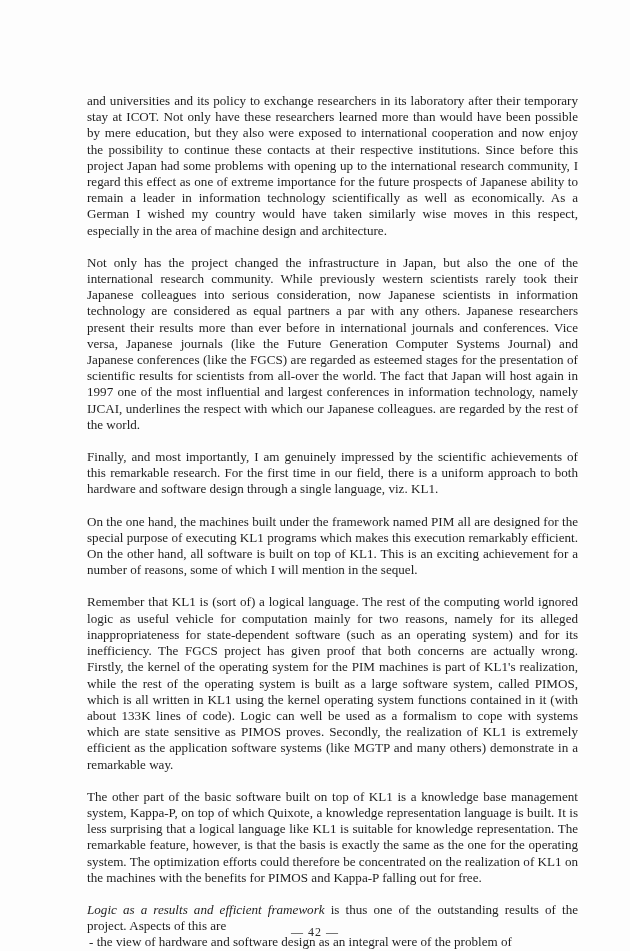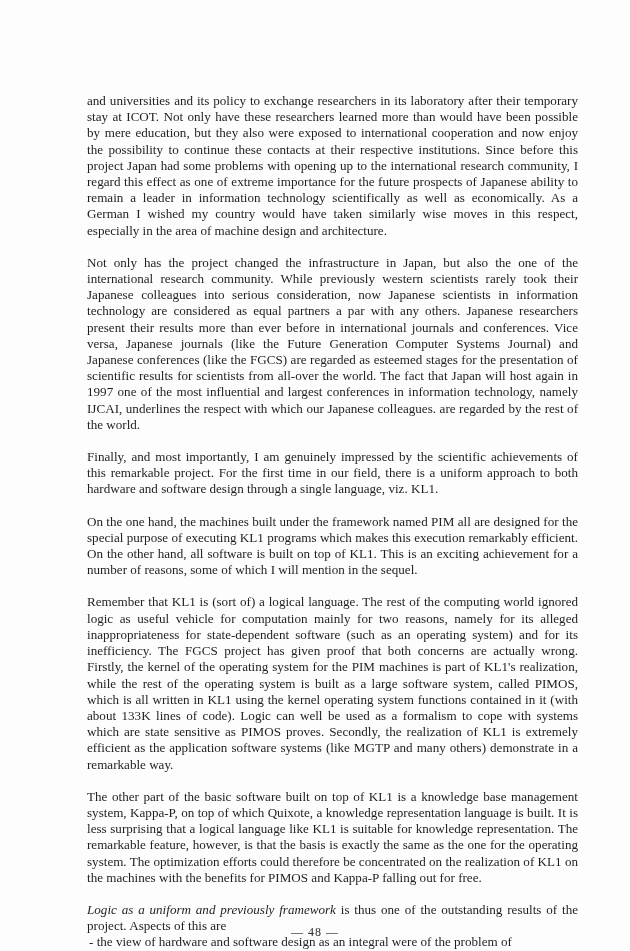--- a/index.html
+++ b/index.html
@@ -51,23 +51,23 @@
       color: #2a2a2a;
       letter-spacing: 1px;
     }
   </style>
 </head>
 <body>
 
 <div class="page">
   <p class="para">and universities and its policy to exchange researchers in its laboratory after their temporary stay at ICOT. Not only have these researchers learned more than would have been possible by mere education, but they also were exposed to international cooperation and now enjoy the possibility to continue these contacts at their respective institutions. Since before this project Japan had some problems with opening up to the international research community, I regard this effect as one of extreme importance for the future prospects of Japanese ability to remain a leader in information technology scientifically as well as economically. As a German I wished my country would have taken similarly wise moves in this respect, especially in the area of machine design and architecture.</p>
   <p class="para">Not only has the project changed the infrastructure in Japan, but also the one of the international research community. While previously western scientists rarely took their Japanese colleagues into serious consideration, now Japanese scientists in information technology are considered as equal partners a par with any others. Japanese researchers present their results more than ever before in international journals and conferences. Vice versa, Japanese journals (like the Future Generation Computer Systems Journal) and Japanese conferences (like the FGCS) are regarded as esteemed stages for the presentation of scientific results for scientists from all-over the world. The fact that Japan will host again in 1997 one of the most influential and largest conferences in information technology, namely IJCAI,  underlines the respect with which our Japanese colleagues. are regarded by the rest of the world.</p>
-  <p class="para">Finally, and most importantly, I am genuinely impressed by the scientific achievements of this remarkable project. For the first time in our field, there is a uniform approach to both hardware and software design through a single language, viz. KL1.</p>
+  <p class="para">Finally, and most importantly, I am genuinely impressed by the scientific achievements of this remarkable research. For the first time in our field, there is a uniform approach to both hardware and software design through a single language, viz. KL1.</p>
   <p class="para">On the one hand, the machines built under the framework named PIM all are designed for the special purpose of executing KL1 programs which makes this execution remarkably efficient. On the other hand, all software is built on top of KL1. This is an exciting achievement for a number of reasons, some of which I will mention in the sequel.</p>
   <p class="para">Remember that KL1 is (sort of) a logical language. The rest of the computing world ignored logic as useful vehicle for computation mainly for two reasons, namely for its alleged inappropriateness for state-dependent software (such as an operating system) and for its inefficiency. The FGCS project has given proof that both concerns are actually wrong. Firstly, the kernel of the operating system for the PIM machines is part of KL1's realization, while the rest of the operating system is built as a large software system, called PIMOS, which is all written in KL1 using the kernel operating system functions contained in it (with about 133K lines of code). Logic can well be used as a formalism to cope with systems which are state sensitive as PIMOS proves. Secondly, the realization of KL1 is extremely efficient as the application software systems (like MGTP and many others) demonstrate in a remarkable way.</p>
   <p class="para">The other part of the basic software built on top of KL1 is a knowledge base management system, Kappa-P, on top of which Quixote, a knowledge representation language is built. It is less surprising that a logical language like KL1 is suitable for knowledge representation. The remarkable feature, however, is that the basis is exactly the same as the one for the operating system. The optimization efforts could therefore be concentrated on the realization of KL1 on the machines with the benefits for PIMOS and Kappa-P falling out for free.</p>
   <p class="para last">
-    <span class="em">Logic as a uniform and previously framework</span><span> is thus one of the outstanding results of the project. Aspects of this are</span>
+    <span class="em">Logic as a results and efficient framework</span><span> is thus one of the outstanding results of the project. Aspects of this are</span>
     <span class="bullet"> - the view of hardware and software design as an integral were of the problem of</span>
   </p>
 </div>
 
-<div class="page-number">— 48 —</div>
+<div class="page-number">— 42 —</div>
 
 </body></html>

